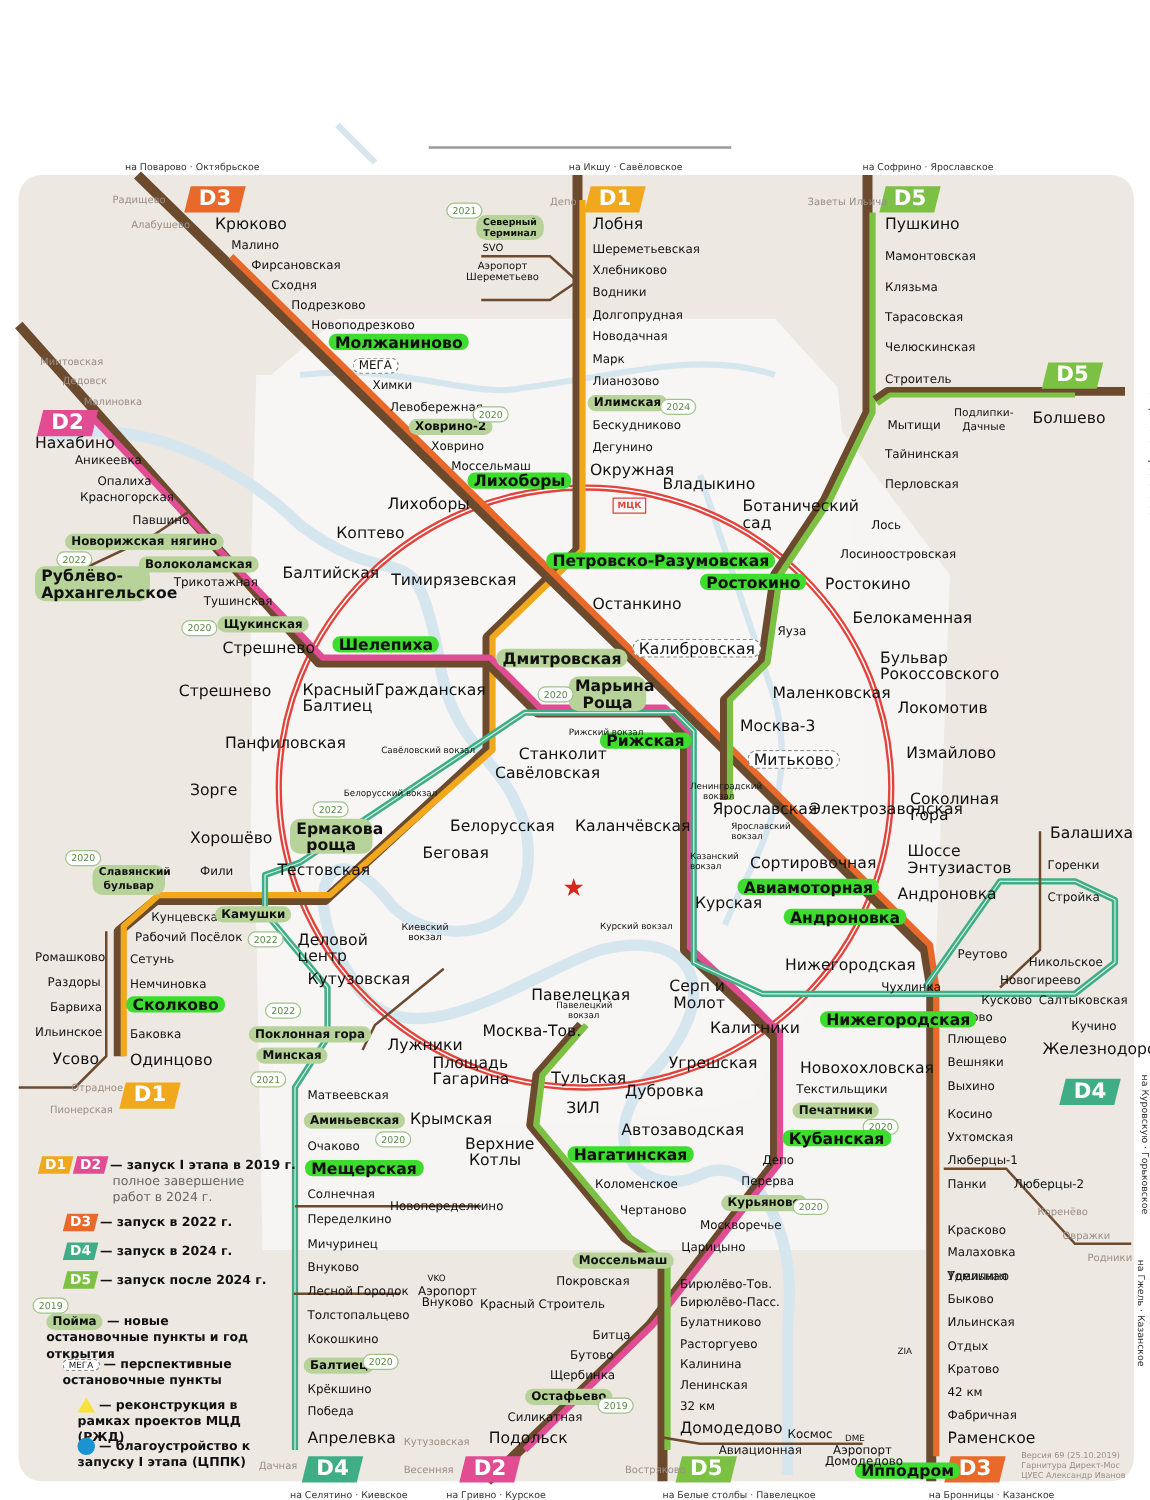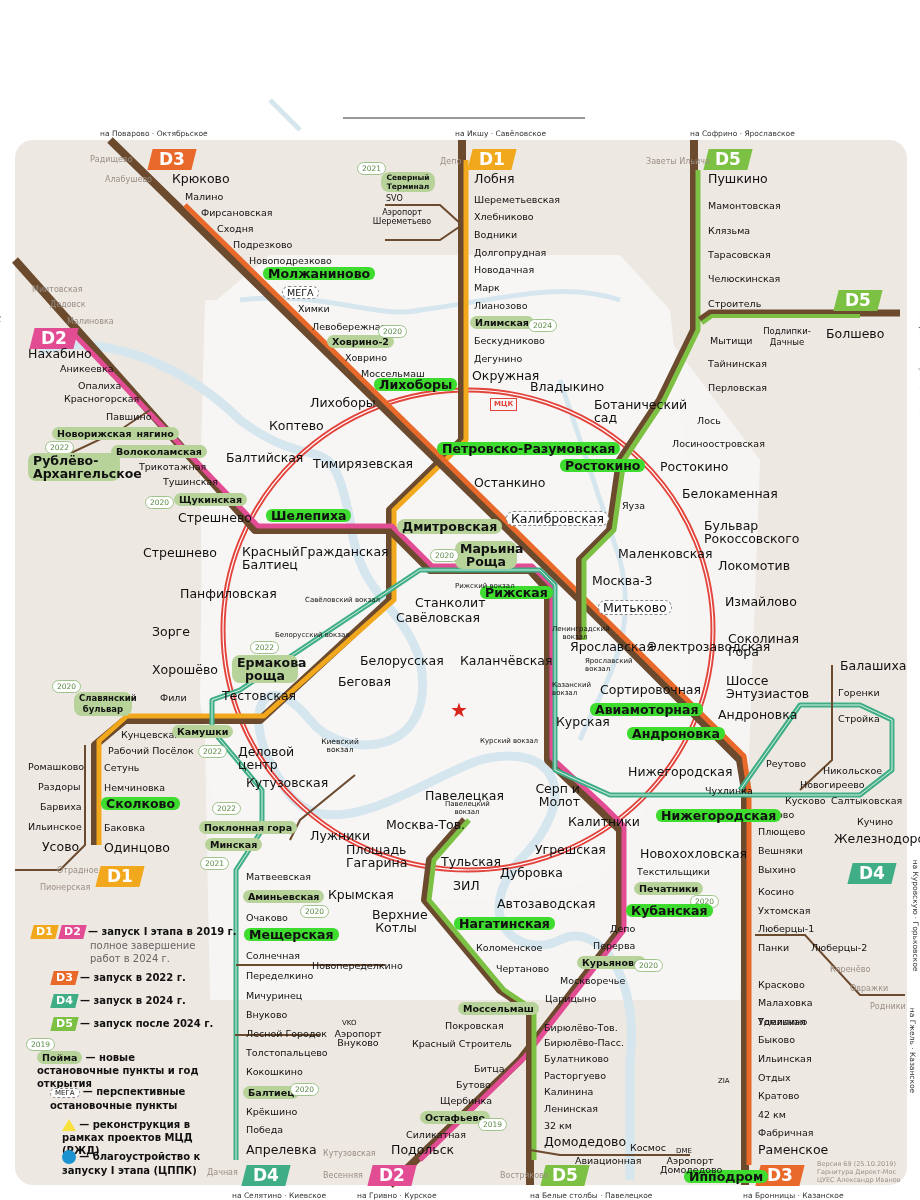--- a/index.html
+++ b/index.html
@@ -222,21 +222,21 @@
 <div class="lbl new" style="left:634px;top:882px">Печатники</div>
 <div class="lbl year" style="left:690px;top:895px">2020</div>
 <div class="lbl hl" style="left:626px;top:904px">Кубанская</div>
 <div class="lbl" style="left:610px;top:923px">Депо</div>
 <div class="lbl" style="left:593px;top:940px">Перерва</div>
 <div class="lbl new" style="left:577px;top:956px">Курьяново</div>
 <div class="lbl year" style="left:634px;top:959px">2020</div>
 <div class="lbl" style="left:560px;top:975px">Москворечье</div>
 <div class="lbl" style="left:545px;top:993px">Царицыно</div>
 <div class="lbl" style="left:445px;top:1020px">Покровская</div>
-<div class="lbl" style="left:412px;top:1038px">Красный Строитель</div>
+<div class="lbl" style="left:384px;top:1038px">Красный Строитель</div>
 <div class="lbl" style="left:474px;top:1063px">Битца</div>
 <div class="lbl" style="left:456px;top:1079px">Бутово</div>
 <div class="lbl" style="left:440px;top:1095px">Щербинка</div>
 <div class="lbl new" style="left:420px;top:1111px">Остафьево</div>
 <div class="lbl year" style="left:478px;top:1118px">2019</div>
 <div class="lbl" style="left:406px;top:1129px">Силикатная</div>
 <div class="lbl big" style="left:391px;top:1143px">Подольск</div>
 <div class="lbl gray" style="left:32px;top:284px">Миитовская</div>
 <div class="lbl gray" style="left:50px;top:299px">Дедовск</div>
 <div class="lbl gray" style="left:67px;top:316px">Малиновка</div>

